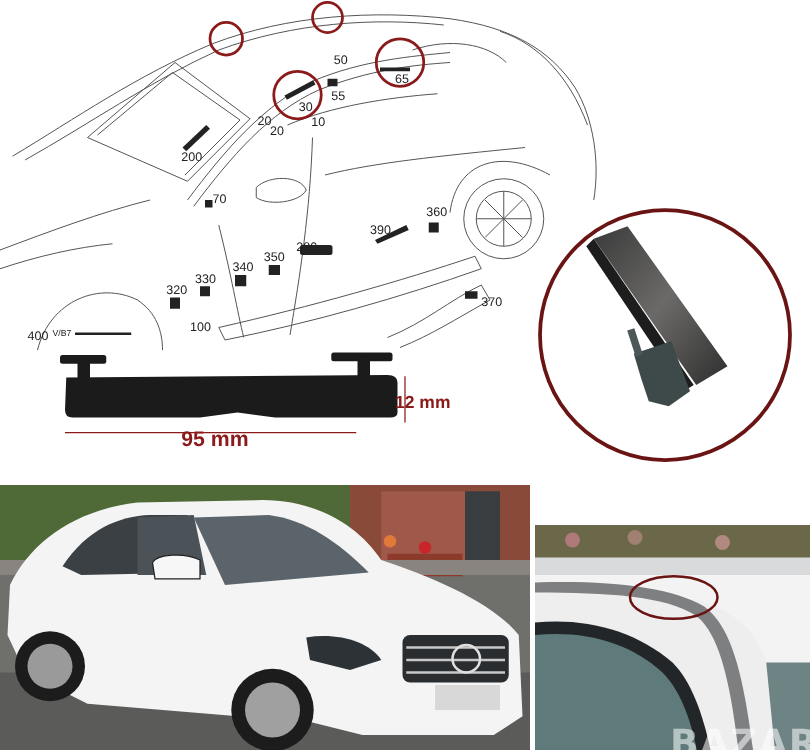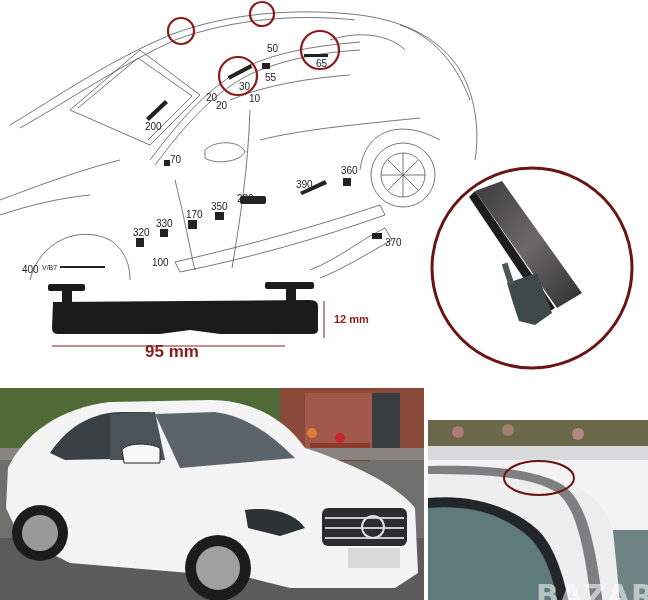--- a/index.html
+++ b/index.html
@@ -83,21 +83,21 @@
   <span class="part-label" style="left:267px;top:44px">50</span>
   <span class="part-label" style="left:265px;top:73px">55</span>
   <span class="part-label" style="left:239px;top:82px">30</span>
   <span class="part-label" style="left:316px;top:59px">65</span>
   <span class="part-label" style="left:170px;top:155px">70</span>
   <span class="part-label" style="left:145px;top:122px">200</span>
   <span class="part-label" style="left:152px;top:258px">100</span>
   <span class="part-label" style="left:237px;top:194px">280</span>
   <span class="part-label" style="left:133px;top:228px">320</span>
   <span class="part-label" style="left:156px;top:219px">330</span>
-  <span class="part-label" style="left:186px;top:210px">170</span>
+  <span class="part-label" style="left:186px;top:210px">340</span>
   <span class="part-label" style="left:211px;top:202px">350</span>
   <span class="part-label" style="left:341px;top:166px">360</span>
   <span class="part-label" style="left:385px;top:238px">370</span>
   <span class="part-label" style="left:296px;top:180px">390</span>
   <span class="part-label" style="left:22px;top:265px">400</span>
   <span class="part-label" style="left:42px;top:264px;font-size:7px">V/B7</span>
 </div>
 
 <div class="abs" style="left:427px;top:163px;width:210px;height:210px">
   <svg width="210" height="210" viewBox="0 0 210 210">
@@ -119,21 +119,21 @@
 <div class="abs" style="left:40px;top:280px;width:330px;height:100px">
   <svg class="abs" style="left:0;top:0" width="330" height="100" viewBox="0 0 330 100">
     <rect x="8" y="4" width="37" height="7" rx="2" fill="#1b1b1b"></rect>
     <rect x="22" y="8" width="10" height="16" fill="#1b1b1b"></rect>
     <rect x="225" y="2" width="49" height="7" rx="2" fill="#1b1b1b"></rect>
     <rect x="246" y="6" width="10" height="18" fill="#1b1b1b"></rect>
     <path d="M13,22 L270,20 Q278,20 278,26 L278,50 Q278,54 272,54 L180,54 L150,50 L120,54 L18,54 Q12,54 12,48 Z" fill="#1b1b1b"></path>
     <line x1="12" y1="66" x2="245" y2="66" stroke="#8b1a1a" stroke-width="1"></line>
     <line x1="284" y1="21" x2="284" y2="58" stroke="#8b1a1a" stroke-width="1"></line>
   </svg>
-  <span class="dim-label" style="left:294px;top:33px;font-size:11px">12 mm</span>
+  <span class="dim-label" style="left:276px;top:33px;font-size:14px">12 mm</span>
   <span class="dim-label" style="left:105px;top:62px;font-size:17px">95 mm</span>
 </div>
 
 <div id="photo-left">
   <svg width="424" height="212" viewBox="0 0 424 212">
 
     <rect x="0" y="0" width="424" height="212" fill="#6f706c"></rect>
     <rect x="0" y="0" width="424" height="60" fill="#4f6a36"></rect>
     <rect x="280" y="0" width="144" height="70" fill="#8a4a3a"></rect>
     <rect x="305" y="5" width="70" height="58" fill="#a0584a"></rect>

